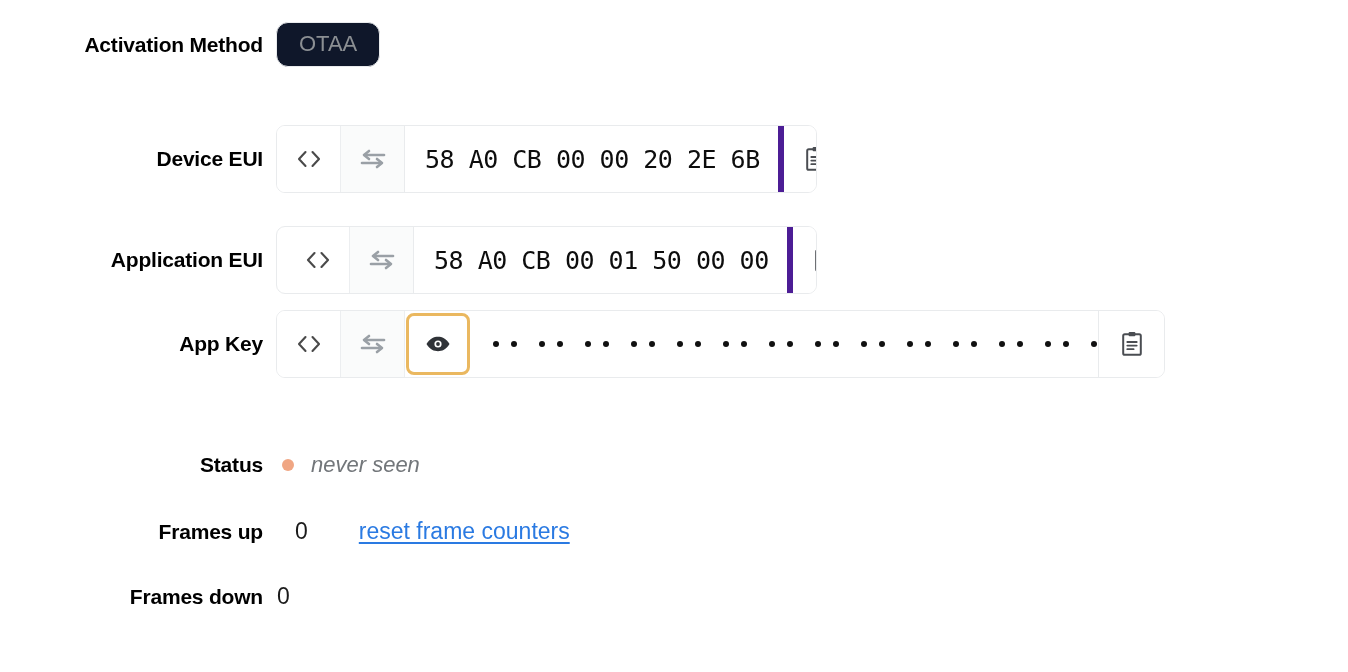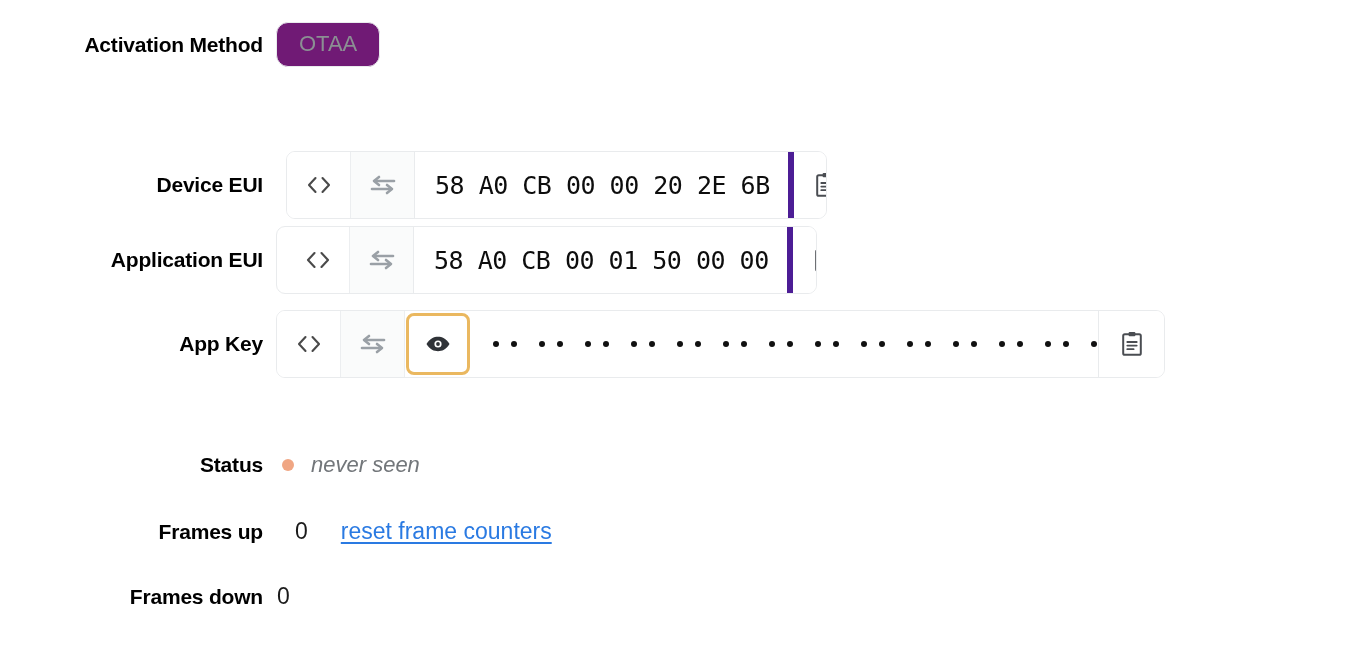--- a/index.html
+++ b/index.html
@@ -36,21 +36,21 @@
     color: #000000;
     letter-spacing: -0.2px;
     padding-right: 0;
     white-space: nowrap;
   }
 
   
   .row-activation { top: 22px; }
   .otaa-pill {
     margin-left: 13px;
-    background: #701a75;
+    background: #0f172a;
     border: 1px solid #e9ebed;
     border-radius: 12px;
     color: #8b8f93;
     font-size: 22px;
     padding: 10px 22px 11px 22px;
     line-height: 1;
     white-space: nowrap;
   }
 
   
@@ -149,40 +149,40 @@
 
   
   .row-frames-up { top: 518px; gap: 18px; }
   .row-frames-down { top: 583px; }
   .count-val {
     margin-left: 14px;
     font-size: 23px;
     color: #1a1a1a;
   }
   .reset-link {
-    margin-left: 15px;
+    margin-left: 33px;
     font-size: 23px;
     color: #2a7ae2;
     text-decoration: underline;
     text-underline-offset: 3px;
     cursor: pointer;
     white-space: nowrap;
   }
 </style>
 </head>
 <body>
 
 <div class="page">
 
   <div class="row row-activation">
     <div class="field-label">Activation Method</div>
     <div class="otaa-pill">OTAA</div>
   </div>
 
-  <div class="row row-device-eui" style="top:151px;gap:10px;">
+  <div class="row row-device-eui" style="top:125px;">
     <div class="field-label">Device EUI</div>
     <div class="input-group" style="width:541px;">
       <div class="ig-btn">
         <svg class="icn" width="26" height="18" viewBox="0 0 26 18" fill="none" aria-hidden="true">
           <path d="M9.5 2 L3 9 L9.5 16" stroke="#4a4a4a" stroke-width="2.1" stroke-linecap="round" stroke-linejoin="round"></path>
           <path d="M16.5 2 L23 9 L16.5 16" stroke="#4a4a4a" stroke-width="2.1" stroke-linecap="round" stroke-linejoin="round"></path>
         </svg>
       </div>
       <div class="ig-btn shaded last-ctrl">
         <svg class="icn" width="28" height="22" viewBox="0 0 28 22" fill="none" aria-hidden="true">

